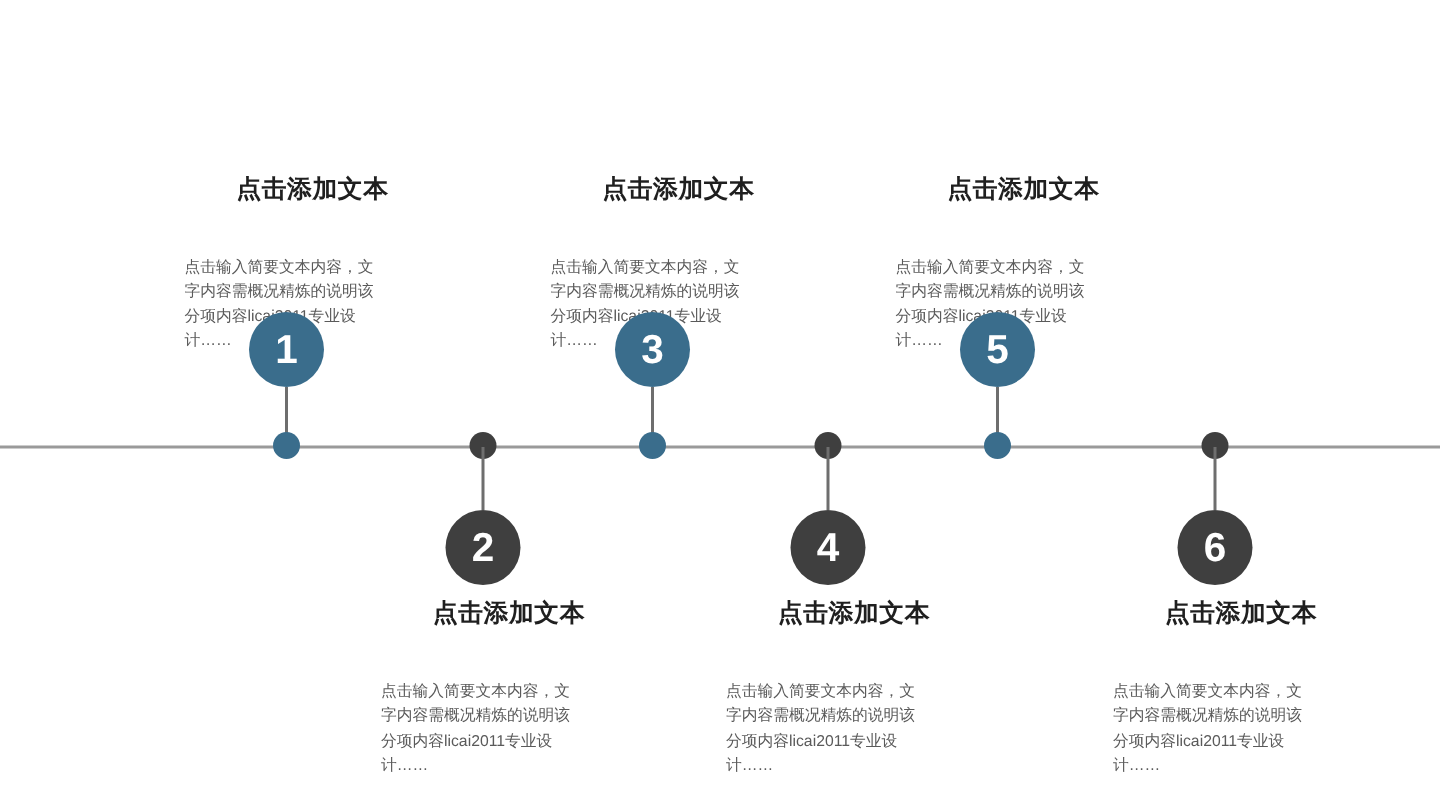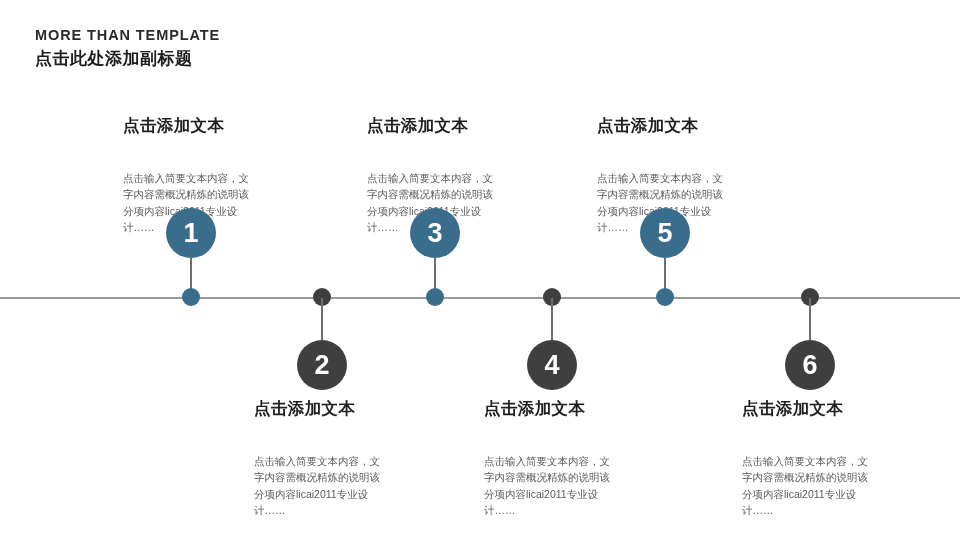--- a/index.html
+++ b/index.html
@@ -118,43 +118,39 @@
     left: -68px;
   }
   .milestone.down .text-block {
     top: 398px;
     left: -68px;
   }
   .tb-heading {
     font-size: 16.5px;
     font-weight: bold;
     color: #1f1f1f;
-    text-align: left;
+    text-align: right;
     letter-spacing: 0.4px;
     white-space: nowrap;
     margin-bottom: 9px;
   }
   .tb-body {
     font-size: 10.5px;
     color: #5a5a5a;
     line-height: 1.55;
     text-align: left;
     word-break: break-all;
     margin-top: 33px;
   }
 </style>
 </head>
 <body>
 
 <div id="slide">
 
-  <div class="title-block">
-    <div class="title-en">MORE THAN TEMPLATE</div>
-    <div class="title-cn">点击此处添加副标题</div>
-  </div>
 
   <div class="axis"></div>
 
   <div class="milestone up c-blue" style="left:191px;">
     <div class="text-block">
       <div class="tb-heading">点击添加文本</div>
       <div class="tb-body">点击输入简要文本内容，文字内容需概况精炼的说明该分项内容licai2011专业设计……</div>
     </div>
     <div class="num-circle">1</div>
     <div class="stem"></div>

